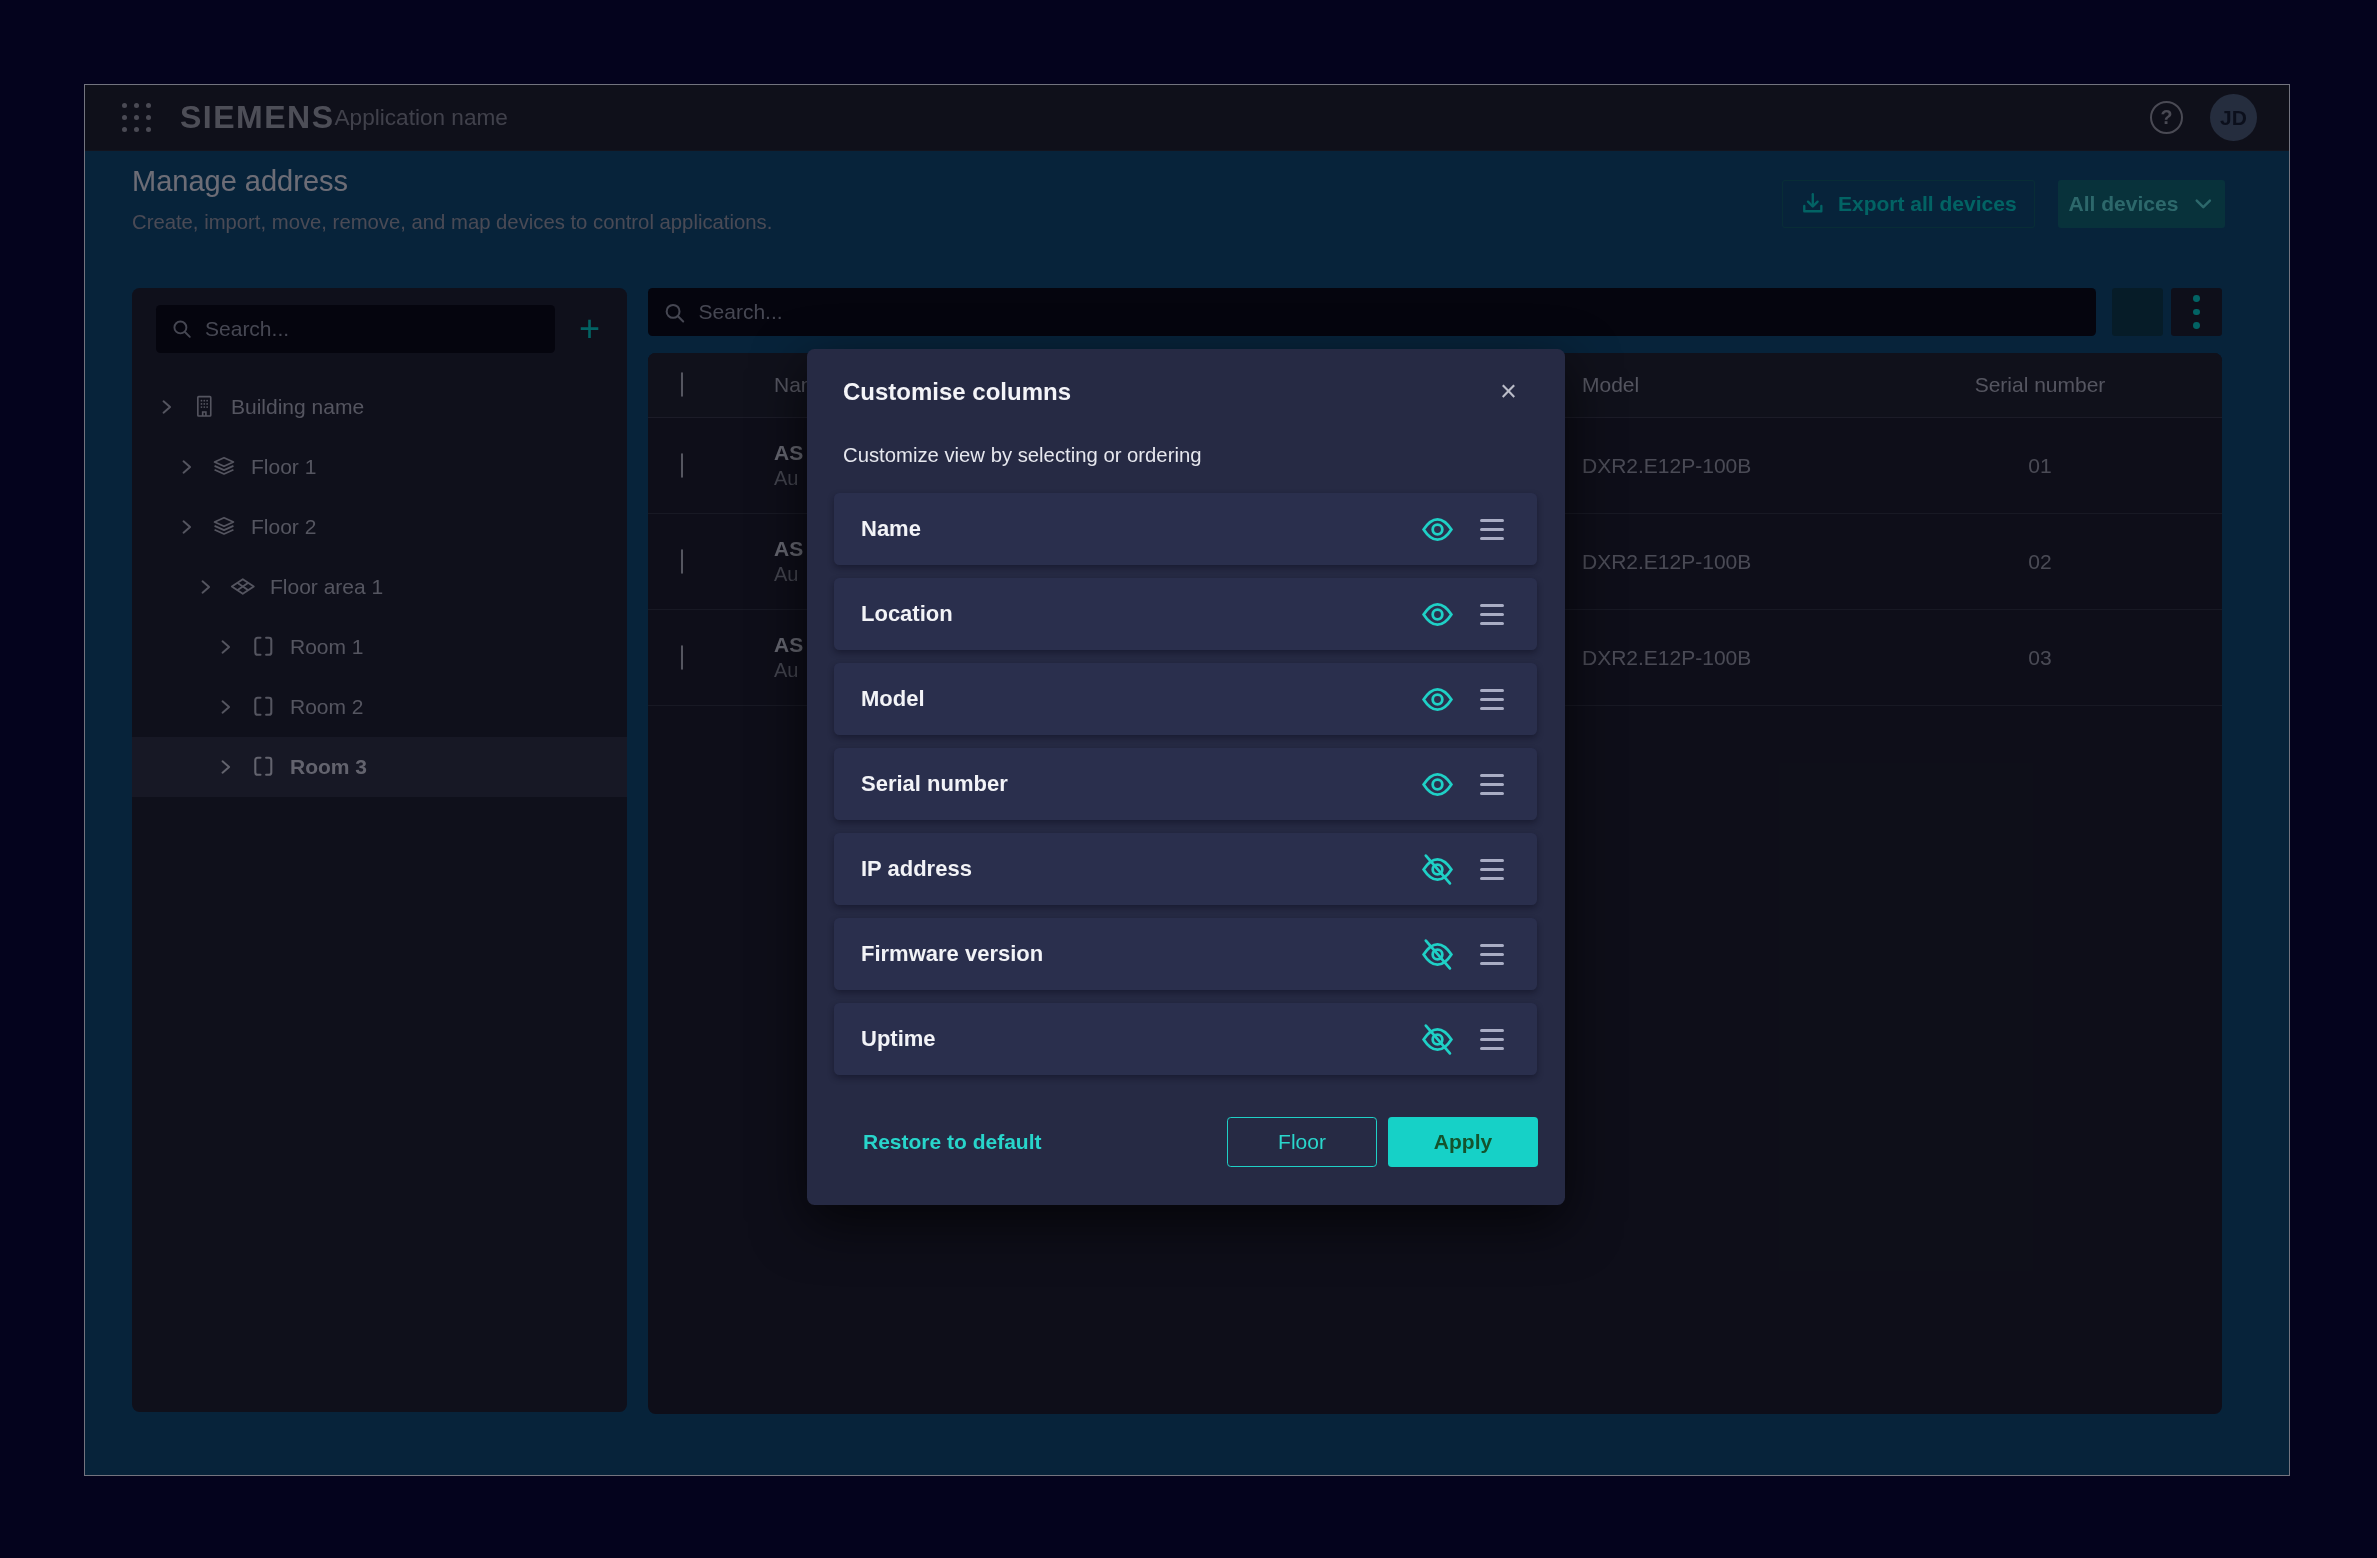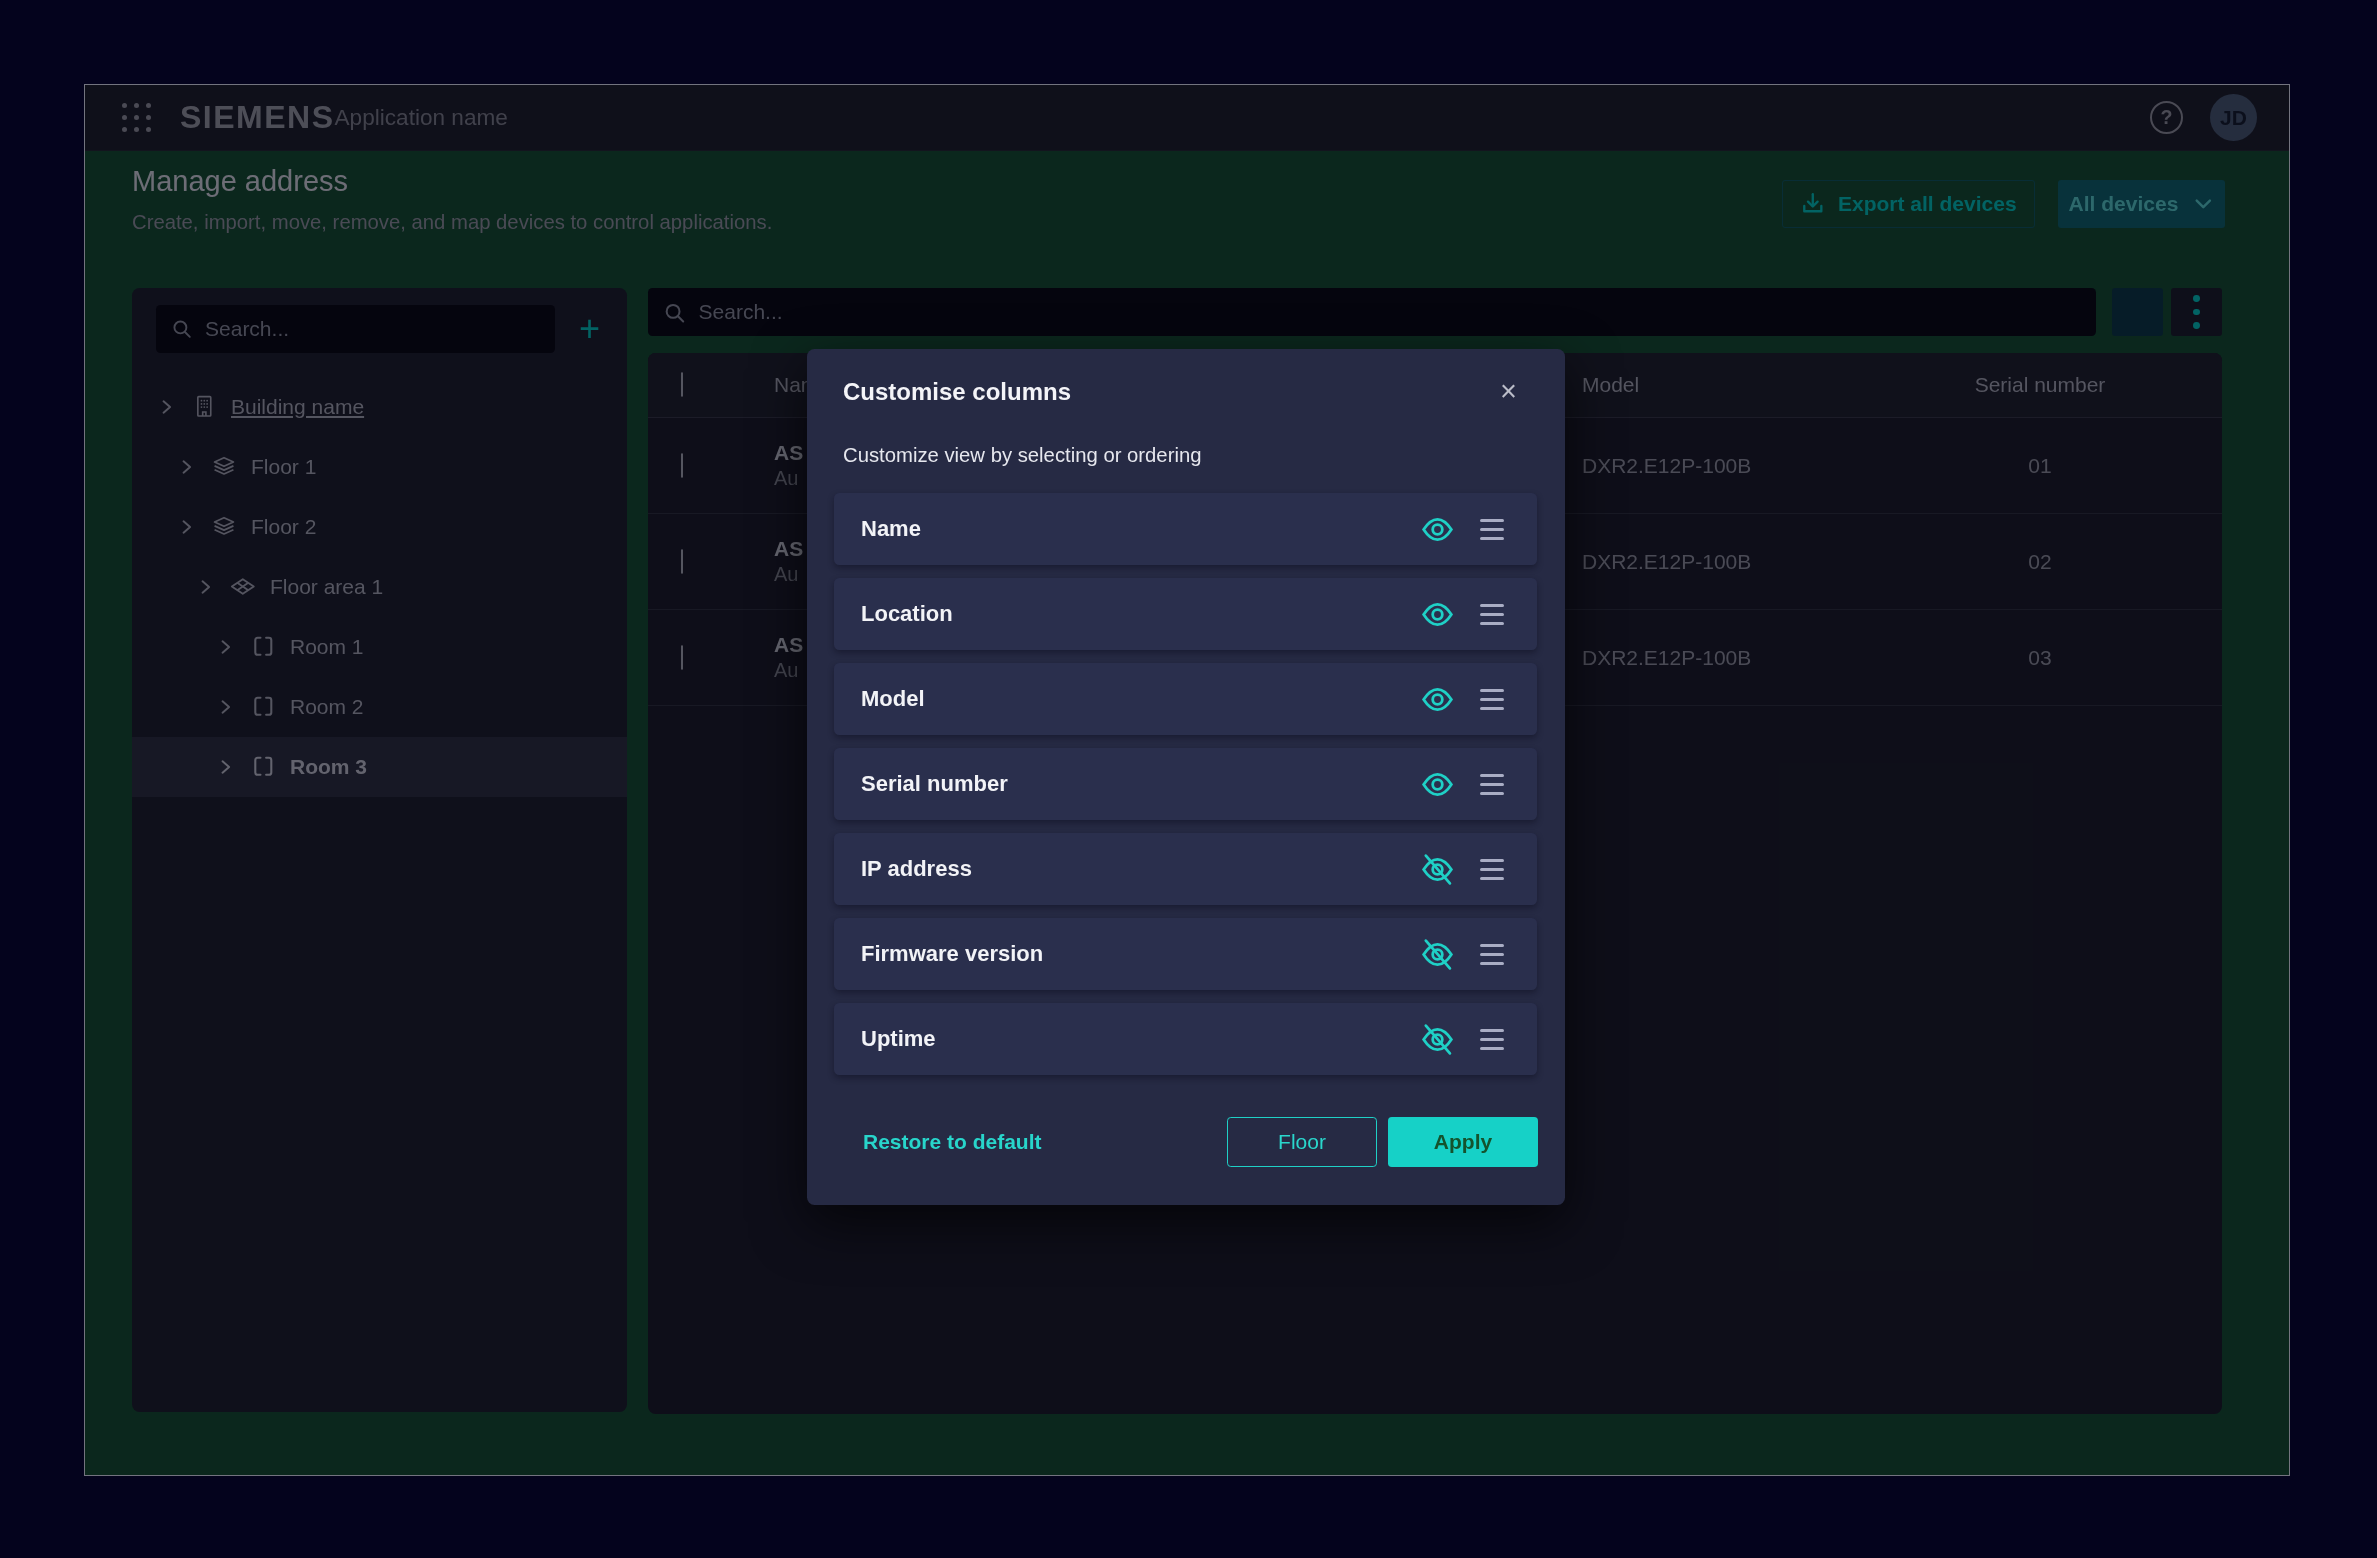--- a/index.html
+++ b/index.html
@@ -6,21 +6,21 @@
   html,body { width:2377px; height:1559px; }
   body {
     background:#04031d;
     font-family:"Liberation Sans", sans-serif;
     position:relative; overflow:hidden;
     color:#ececf2;
   }
   
   .window {
     position:absolute; left:84px; top:84px; width:2206px; height:1392px;
-    border:1.5px solid #73747f; background:#14532d; overflow:hidden;
+    border:1.5px solid #73747f; background:#0c4a6e; overflow:hidden;
   }
   
   .topbar {
     position:absolute; left:0; top:0; right:0; height:66px;
     background:#1e1f26; border-bottom:0.8px solid #27282f;
     display:flex; align-items:center;
   }
   .apps-grid { margin-left:35px; width:33px; height:33px; display:grid;
     grid-template-columns:repeat(3,1fr); grid-template-rows:repeat(3,1fr);
     gap:6.8px; padding:1.5px; cursor:pointer; }
@@ -57,21 +57,21 @@
     color:#c9cad1; font-size:21px; width:100%; font-family:"Liberation Sans",sans-serif; }
   .search-box input::placeholder { color:#979aa3; }
   .plus-btn { width:33px; height:33px; background:transparent; border:none;
     color:#00d7c9; font-size:36px; font-weight:300; line-height:30px; }
   .tree { margin-top:13.5px; }
   .tree-row { height:60px; display:flex; align-items:center; gap:12px;
     font-size:21px; color:#b7b8c0; cursor:pointer; }
   .tree-row.selected { background:#30323f; color:#d7d8df; font-weight:bold; }
   .tree-row .chev { width:21px; display:flex; justify-content:center; flex:none; }
   .tree-row .t-icon { width:30px; display:flex; justify-content:center; flex:none; }
-  .lvl0 { padding-left:24px;text-decoration:underline; } .lvl1 { padding-left:44px; }
+  .lvl0 { padding-left:24px; } .lvl1 { padding-left:44px; }
   .lvl2 { padding-left:63px; } .lvl3 { padding-left:83px; }
 
   
   .main-search { position:absolute; left:563px; top:203px; width:1448px; }
   .main-search .search-box { height:48px; }
   .icon-btn { position:absolute; top:203px; width:51px; height:48px; border:none; border-radius:3px; }
   .btn-columns { left:2027px; background:#0a3b45; }
   .btn-kebab { left:2086px; background:#1c1d26; display:flex; flex-direction:column;
     align-items:center; justify-content:center; gap:6.8px; }
   .btn-kebab i { width:6.8px; height:6.8px; border-radius:50%; background:#00d7c9; }

